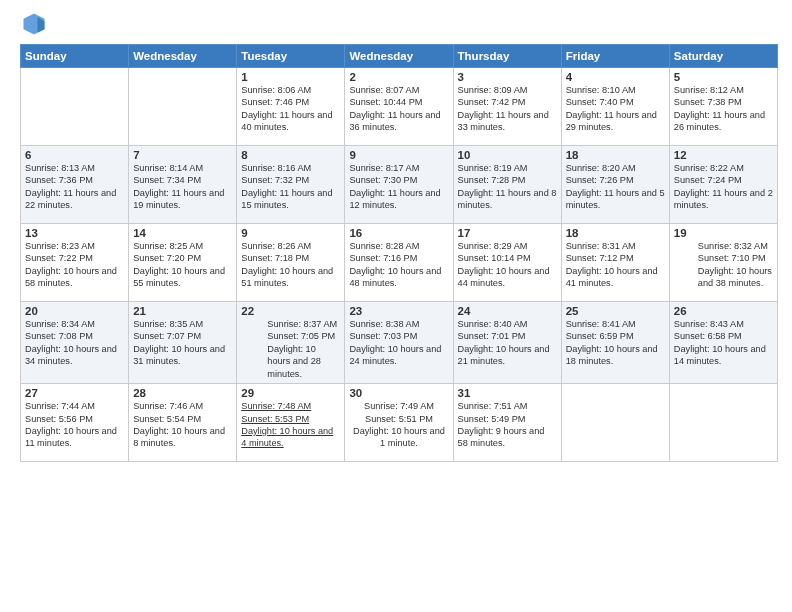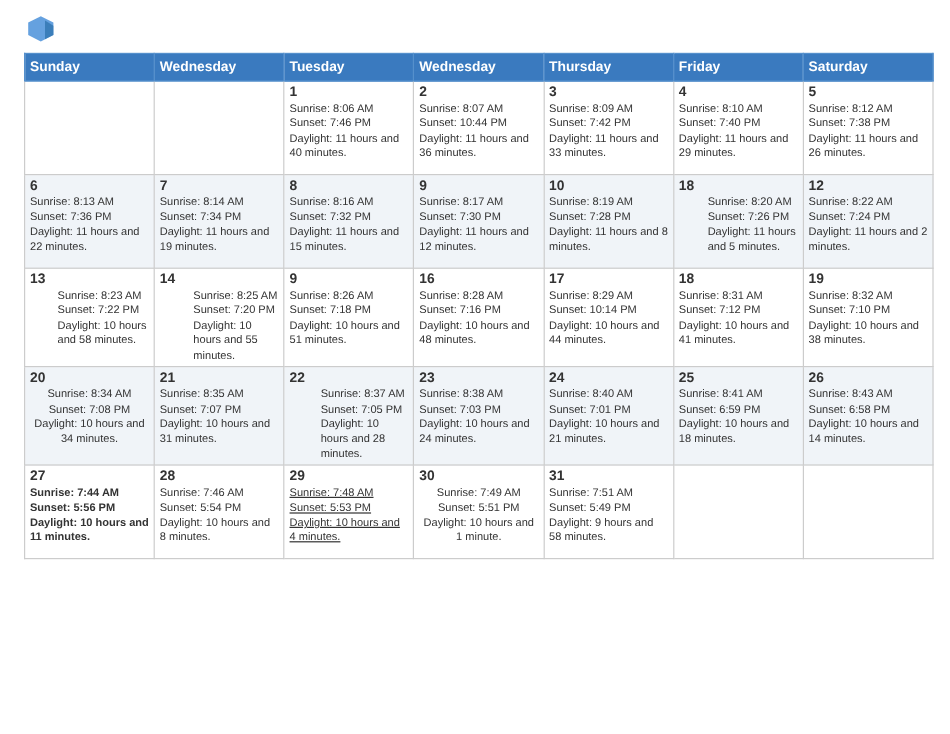--- a/index.html
+++ b/index.html
@@ -194,41 +194,41 @@
 Daylight: 11 hours and 12 minutes.</div>
           </td>
           <td>
             <span class="day-num">10</span>
             <div class="day-info" style="white-space: pre-line;">Sunrise: 8:19 AM
 Sunset: 7:28 PM
 Daylight: 11 hours and 8 minutes.</div>
           </td>
           <td>
             <span class="day-num">18</span>
-            <div class="day-info" style="white-space: pre-line; margin-left: 24px;">Sunrise: 8:20 AM
+            <div class="day-info" style="white-space: pre-line;">Sunrise: 8:20 AM
 Sunset: 7:26 PM
 Daylight: 11 hours and 5 minutes.</div>
           </td>
           <td>
             <span class="day-num">12</span>
             <div class="day-info" style="white-space: pre-line;">Sunrise: 8:22 AM
 Sunset: 7:24 PM
 Daylight: 11 hours and 2 minutes.</div>
           </td>
         </tr>
         <tr>
           <td>
             <span class="day-num">13</span>
-            <div class="day-info" style="white-space: pre-line; margin-left: 23px;">Sunrise: 8:23 AM
+            <div class="day-info" style="white-space: pre-line;">Sunrise: 8:23 AM
 Sunset: 7:22 PM
 Daylight: 10 hours and 58 minutes.</div>
           </td>
           <td>
             <span class="day-num">14</span>
-            <div class="day-info" style="white-space: pre-line; margin-left: 28px;">Sunrise: 8:25 AM
+            <div class="day-info" style="white-space: pre-line;">Sunrise: 8:25 AM
 Sunset: 7:20 PM
 Daylight: 10 hours and 55 minutes.</div>
           </td>
           <td>
             <span class="day-num">9</span>
             <div class="day-info" style="white-space: pre-line;">Sunrise: 8:26 AM
 Sunset: 7:18 PM
 Daylight: 10 hours and 51 minutes.</div>
           </td>
           <td>
@@ -244,29 +244,29 @@
 Daylight: 10 hours and 44 minutes.</div>
           </td>
           <td>
             <span class="day-num">18</span>
             <div class="day-info" style="white-space: pre-line;">Sunrise: 8:31 AM
 Sunset: 7:12 PM
 Daylight: 10 hours and 41 minutes.</div>
           </td>
           <td>
             <span class="day-num">19</span>
-            <div class="day-info" style="white-space: pre-line;">Sunrise: 8:32 AM
+            <div class="day-info" style="white-space: pre-line; margin-left: 24px;">Sunrise: 8:32 AM
 Sunset: 7:10 PM
 Daylight: 10 hours and 38 minutes.</div>
           </td>
         </tr>
         <tr class="row-shaded">
           <td>
             <span class="day-num">20</span>
-            <div class="day-info" style="white-space: pre-line; text-align: center;">Sunrise: 8:34 AM
+            <div class="day-info" style="white-space: pre-line;">Sunrise: 8:34 AM
 Sunset: 7:08 PM
 Daylight: 10 hours and 34 minutes.</div>
           </td>
           <td>
             <span class="day-num">21</span>
             <div class="day-info" style="white-space: pre-line;">Sunrise: 8:35 AM
 Sunset: 7:07 PM
 Daylight: 10 hours and 31 minutes.</div>
           </td>
           <td>
@@ -296,21 +296,21 @@
           <td>
             <span class="day-num">26</span>
             <div class="day-info" style="white-space: pre-line;">Sunrise: 8:43 AM
 Sunset: 6:58 PM
 Daylight: 10 hours and 14 minutes.</div>
           </td>
         </tr>
         <tr>
           <td>
             <span class="day-num">27</span>
-            <div class="day-info" style="white-space: pre-line; font-weight: bold;">Sunrise: 7:44 AM
+            <div class="day-info" style="white-space: pre-line;">Sunrise: 7:44 AM
 Sunset: 5:56 PM
 Daylight: 10 hours and 11 minutes.</div>
           </td>
           <td>
             <span class="day-num">28</span>
             <div class="day-info" style="white-space: pre-line;">Sunrise: 7:46 AM
 Sunset: 5:54 PM
 Daylight: 10 hours and 8 minutes.</div>
           </td>
           <td>

